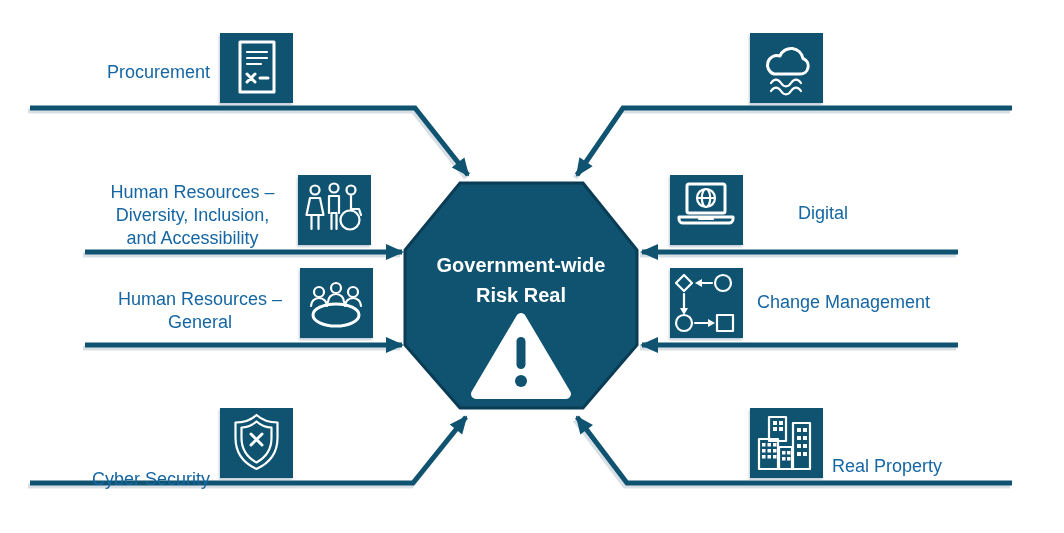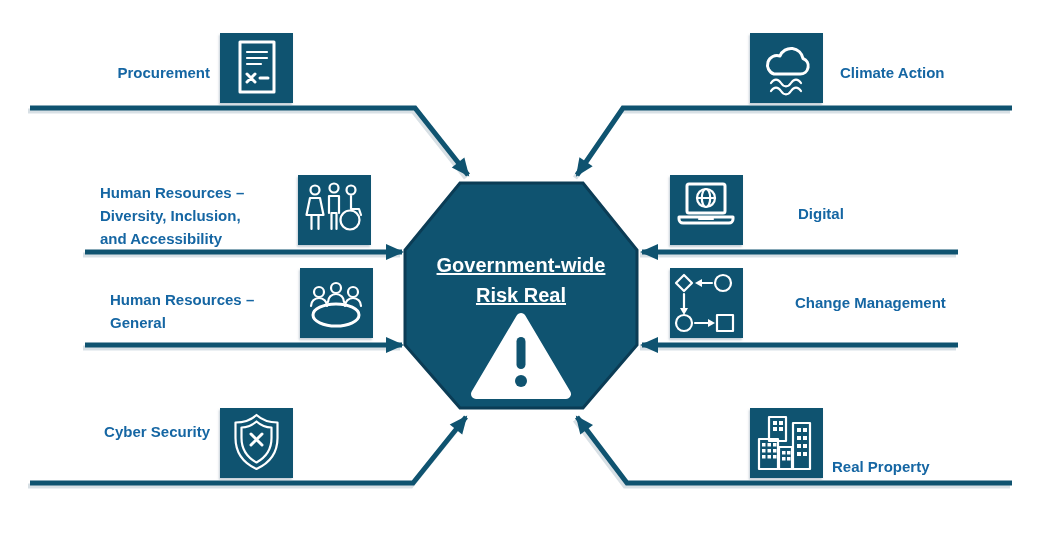--- a/index.html
+++ b/index.html
@@ -16,28 +16,28 @@
   .warn-mark{fill:var(--primary,#0F5370);}
   .icon-box{
     position:absolute;width:73px;height:70px;background:var(--primary,#0F5370);
     box-shadow:-1px 2px 2px rgba(140,160,175,.5);
   }
   .icon-box svg{position:absolute;left:0;top:0;width:73px;height:70px;}
   .ic{fill:none;stroke:#fff;stroke-width:3;stroke-linecap:round;stroke-linejoin:round;}
   .ic-thin{fill:none;stroke:#fff;stroke-width:2.2;stroke-linecap:round;stroke-linejoin:round;}
   .ic-fill{fill:#fff;stroke:none;}
   .node-label{
-    position:absolute;color:var(--label_text,#1566A3);font-weight:700;font-size:15px;
+    position:absolute;color:var(--label_text,#1566A3);font-weight:400;font-size:18px;
     line-height:23px;white-space:pre-line;
   }
   .align-right{text-align:right;}
-  .align-center{text-align:left;}
+  .align-center{text-align:center;}
   .center-title{
     position:absolute;left:411px;top:250px;width:220px;text-align:center;
-    color:#fff;font-weight:700;font-size:20px;line-height:30px;text-decoration:underline;
+    color:#fff;font-weight:700;font-size:20px;line-height:30px;
   }
 </style>
 </head>
 <body>
 
 <div class="canvas">
 
   <svg class="layer" viewBox="0 0 1064 533">
     <defs>
       <marker id="arr" markerUnits="userSpaceOnUse" markerWidth="20" markerHeight="18" refX="17" refY="9" orient="auto">
@@ -81,21 +81,20 @@
 
   <div class="node-label align-right" style="left:40px;top:61px;width:170px;">Procurement</div>
   <div class="icon-box" style="left:220px;top:33px;">
     <svg viewBox="0 0 73 70">
       <rect class="ic" x="20" y="9" width="34" height="50"></rect>
       <path class="ic-thin" d="M27,19 H47 M27,25 H47 M27,31 H41"></path>
       <path class="ic" d="M27,41 L35,49 M35,41 L27,49 M40,45 H48"></path>
     </svg>
   </div>
 
-  <div class="node-label" style="left:840px;top:61px;width:170px;">Climate Action</div>
   <div class="icon-box" style="left:750px;top:33px;">
     <svg viewBox="0 0 73 70">
       <path class="ic" d="M24,41 h26 a8,8 0 0 0 3,-15.5 a12,12 0 0 0 -23,-2.5 a9,9 0 0 0 -6,18 z"></path>
       <path class="ic-thin" d="M21,50 c3,-4.5 7,-4.5 10,0 c3,4.5 7,4.5 10,0 c3,-4.5 7,-4.5 10,0"></path>
       <path class="ic-thin" d="M21,58 c3,-4.5 7,-4.5 10,0 c3,4.5 7,4.5 10,0 c3,-4.5 7,-4.5 10,0"></path>
     </svg>
   </div>
 
   <div class="node-label align-center" style="left:100px;top:181px;width:185px;">Human Resources –
 Diversity, Inclusion,
@@ -129,37 +128,37 @@
   <div class="icon-box" style="left:300px;top:268px;">
     <svg viewBox="0 0 73 70">
       <circle class="ic-thin" cx="19" cy="24" r="5"></circle>
       <circle class="ic-thin" cx="36" cy="20" r="5"></circle>
       <circle class="ic-thin" cx="53" cy="24" r="5"></circle>
       <path class="ic-thin" d="M11,38 a8,8 0 0 1 16,0 M28,34 a8,8 0 0 1 16,0 M45,38 a8,8 0 0 1 16,0"></path>
       <ellipse class="ic" cx="36" cy="47" rx="23" ry="11" fill="var(--primary,#0F5370)"></ellipse>
     </svg>
   </div>
 
-  <div class="node-label" style="left:795px;top:291px;width:200px;">Change Management</div>
+  <div class="node-label" style="left:757px;top:291px;width:200px;">Change Management</div>
   <div class="icon-box" style="left:670px;top:268px;">
     <svg viewBox="0 0 73 70">
       <path class="ic-thin" d="M14,7 L22,15 L14,23 L6,15 Z"></path>
       <circle class="ic-thin" cx="53" cy="15" r="8"></circle>
       <path class="ic-thin" d="M42,15 H29"></path>
       <path class="ic-fill" d="M25,15 l7,-4 v8 z"></path>
       <path class="ic-thin" d="M14,26 V42"></path>
       <path class="ic-fill" d="M14,47 l-4,-7 h8 z"></path>
       <circle class="ic-thin" cx="14" cy="55" r="8"></circle>
       <path class="ic-thin" d="M25,55 H40"></path>
       <path class="ic-fill" d="M45,55 l-7,-4 v8 z"></path>
       <rect class="ic-thin" x="47" y="47" width="16" height="16"></rect>
     </svg>
   </div>
 
-  <div class="node-label align-right" style="left:40px;top:420px;width:170px;">Cyber Security</div>
+  <div class="node-label align-right" style="left:40px;top:468px;width:170px;">Cyber Security</div>
   <div class="icon-box" style="left:220px;top:408px;">
     <svg viewBox="0 0 73 70">
       <path class="ic-thin" d="M36.5,7 C31,12 23,14.5 15.5,14.5 V30 c0,15 8,25 21,31 c13,-6 21,-16 21,-31 V14.5 C50,14.5 42,12 36.5,7 Z"></path>
       <path class="ic-thin" d="M36.5,13.5 C32,17.5 26.5,19.5 21.5,19.5 V30 c0,11.5 6,19.5 15,24.5 c9,-5 15,-13 15,-24.5 V19.5 c-5,0 -10.5,-2 -15,-6 Z"></path>
       <path class="ic" d="M31,26 L42,37 M42,26 L31,37"></path>
     </svg>
   </div>
 
   <div class="node-label" style="left:832px;top:455px;width:170px;">Real Property</div>
   <div class="icon-box" style="left:750px;top:408px;">

